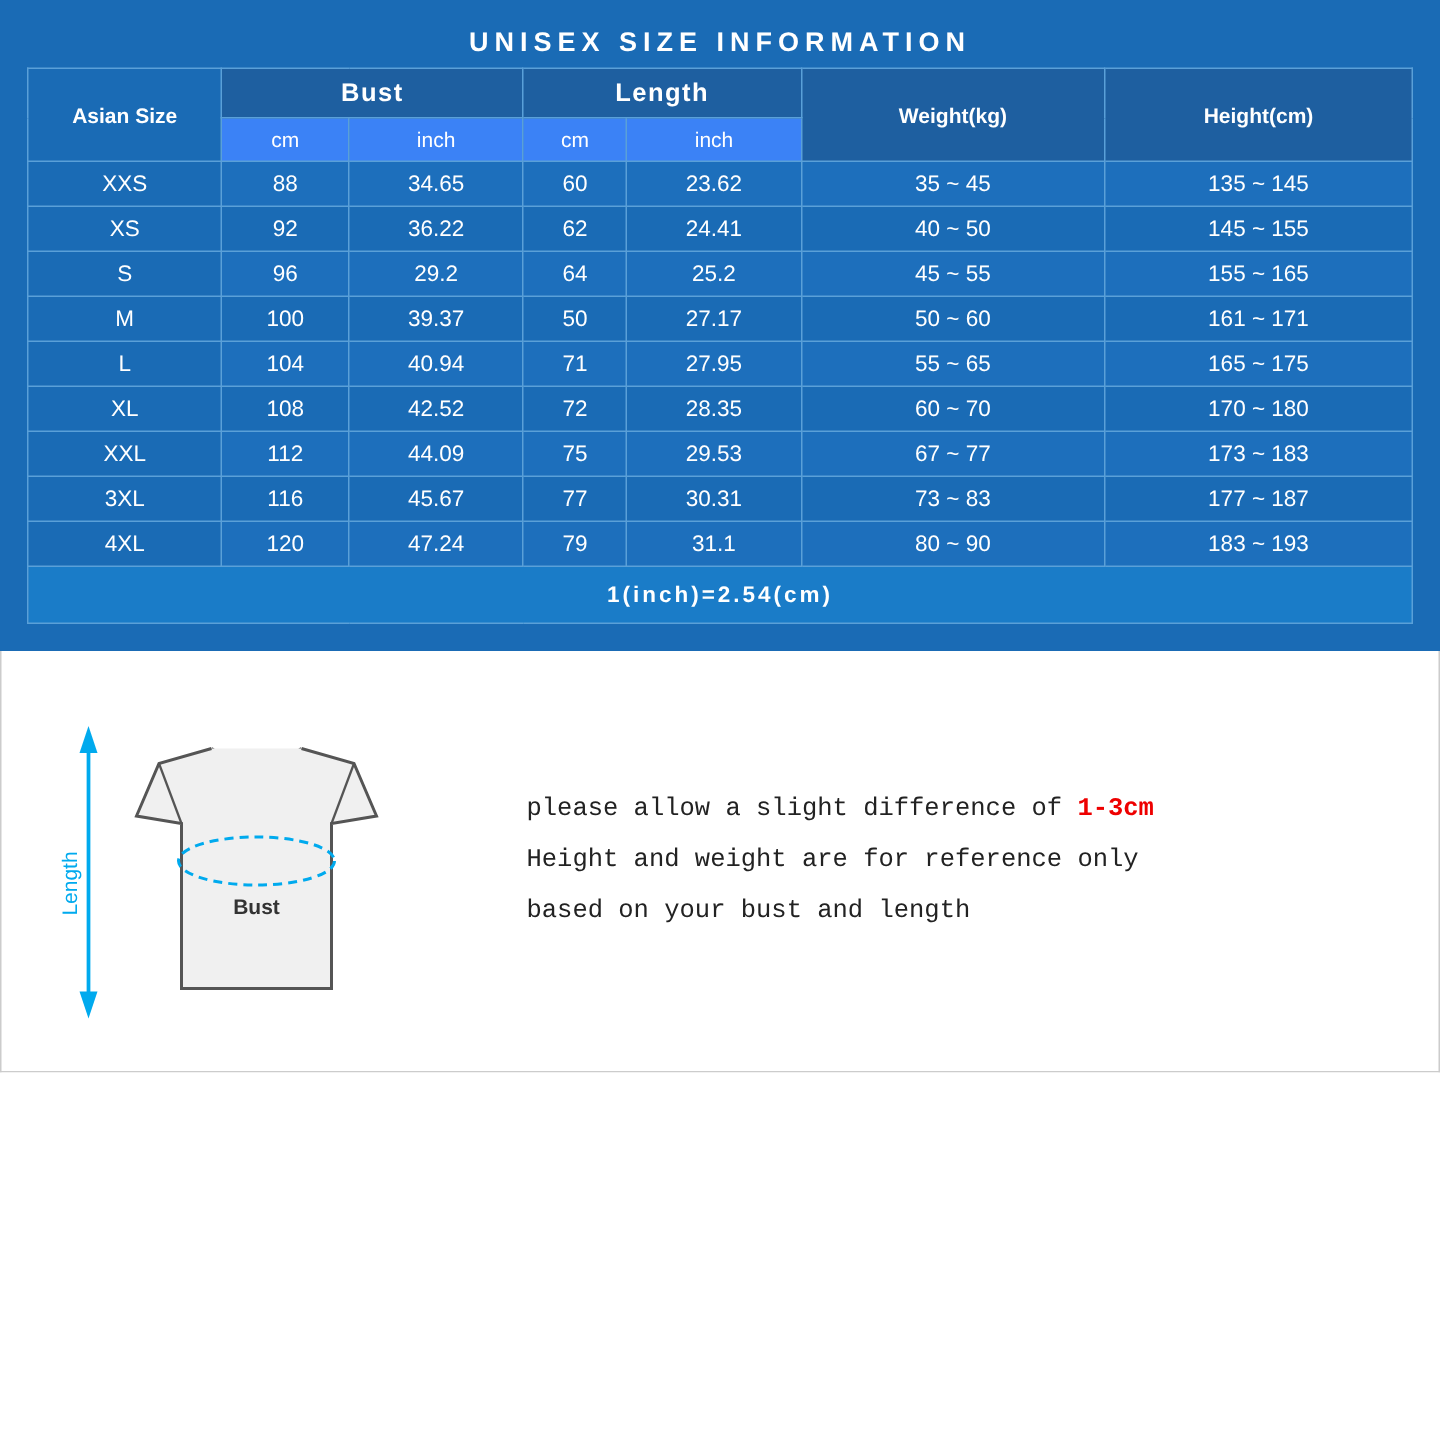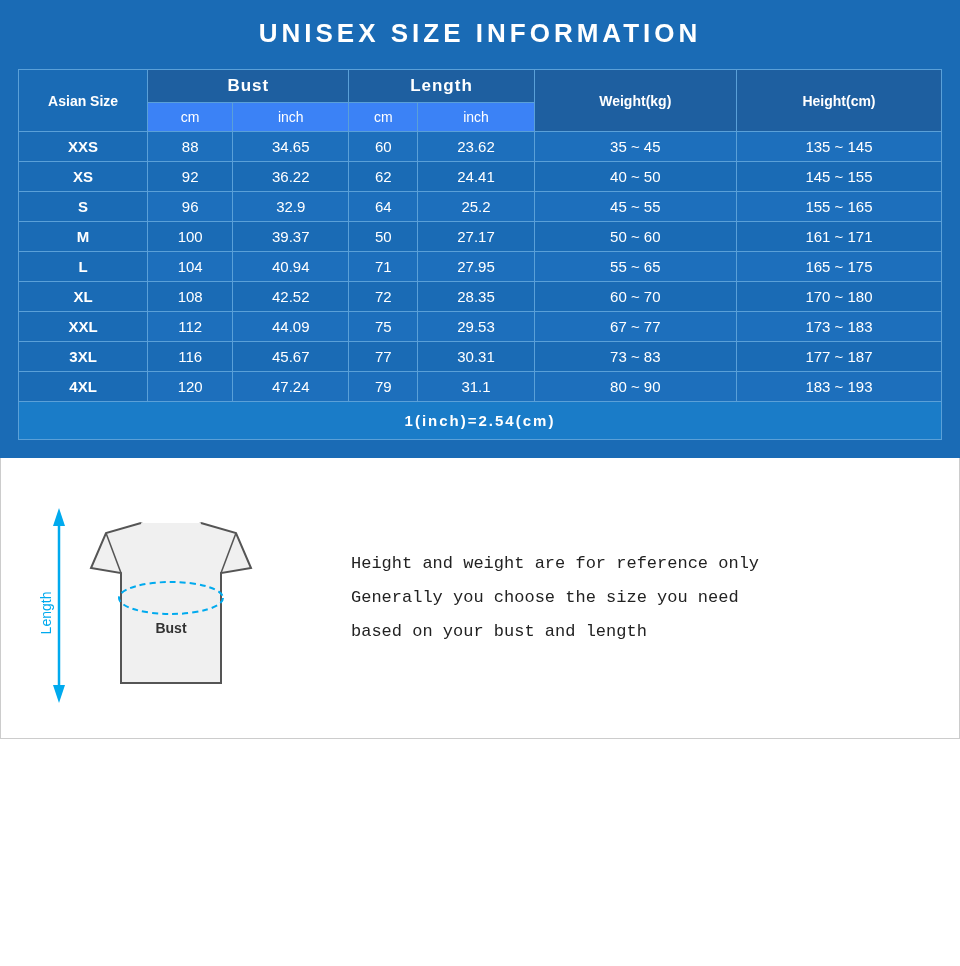--- a/index.html
+++ b/index.html
@@ -11,24 +11,24 @@
 
     
     .table-section {
       background: #1a6bb5;
       padding: 18px 18px 18px 18px;
     }
 
     .main-title {
       text-align: center;
       color: #fff;
-      font-size: 26px;
+      font-size: 18px;
       font-weight: bold;
       letter-spacing: 4px;
-      margin-bottom: 20px;
+      margin-bottom: 6px;
     }
 
     .size-table {
       width: 100%;
       border-collapse: collapse;
       background: #1a6bb5;
     }
 
     .size-table th,
     .size-table td {
@@ -63,21 +63,21 @@
       background: #1a6bb5;
       font-size: 15px;
     }
 
     .size-table .data-row:nth-child(odd) td {
       background: #1d6fbc;
     }
 
     .size-table .row-asian {
       background: #1a6bb5 !important;
-      font-weight: bold;
+      font-weight: normal;
       font-size: 17px;
     }
 
     .size-table .weight-height-header {
       font-size: 14px;
       font-weight: bold;
       background: #1e5fa0;
     }
 
     .conversion-row td {
@@ -165,21 +165,21 @@
       <td>92</td>
       <td>36.22</td>
       <td>62</td>
       <td>24.41</td>
       <td>40 ~ 50</td>
       <td>145 ~ 155</td>
     </tr>
         <tr class="data-row">
       <td class="row-asian">S</td>
       <td>96</td>
-      <td>32.9</td>
+      <td>29.2</td>
       <td>64</td>
       <td>25.2</td>
       <td>45 ~ 55</td>
       <td>155 ~ 165</td>
     </tr>
         <tr class="data-row">
       <td class="row-asian">M</td>
       <td>100</td>
       <td>39.37</td>
       <td>50</td>
@@ -259,17 +259,19 @@
 
       <line x1="190" y1="95" x2="205" y2="55" stroke="#555" stroke-width="1.5"></line>
 
       <ellipse cx="140" cy="120" rx="52" ry="16" stroke="#00aaee" stroke-width="2" fill="none" stroke-dasharray="6,4"></ellipse>
 
       <text x="140" y="155" fill="#333" font-size="14" font-family="Arial" text-anchor="middle" font-weight="bold">Bust</text>
     </svg>
   </div>
 
   <div class="note-section">
+    <p>
+      <span>please allow a slight difference of </span><span class="highlight-red">1-3cm</span>
+    </p>
     <p>Height and weight are for reference only</p>
-    <p>Generally you choose the size you need</p>
     <p>based on your bust and length</p>
   </div>
 </div>
 
 </body></html>

